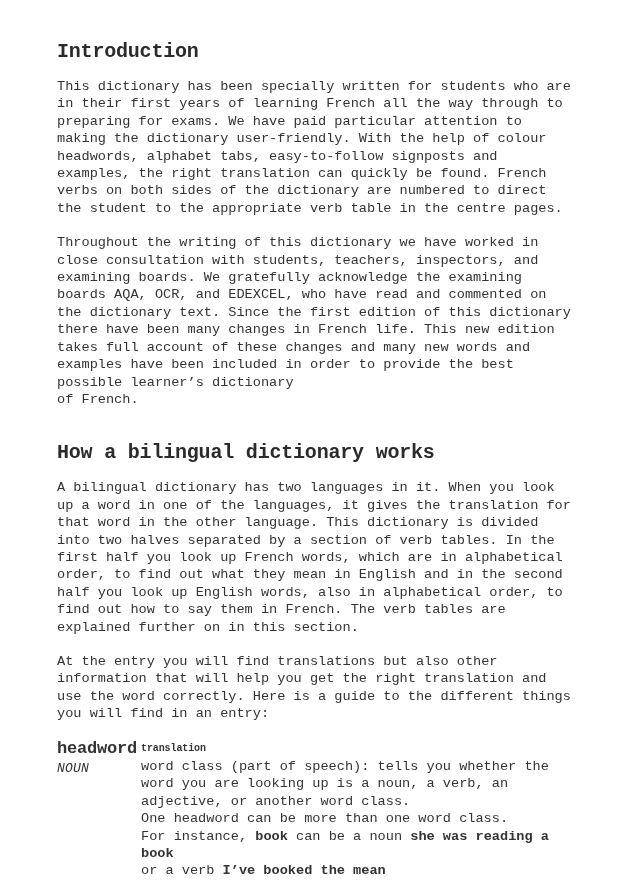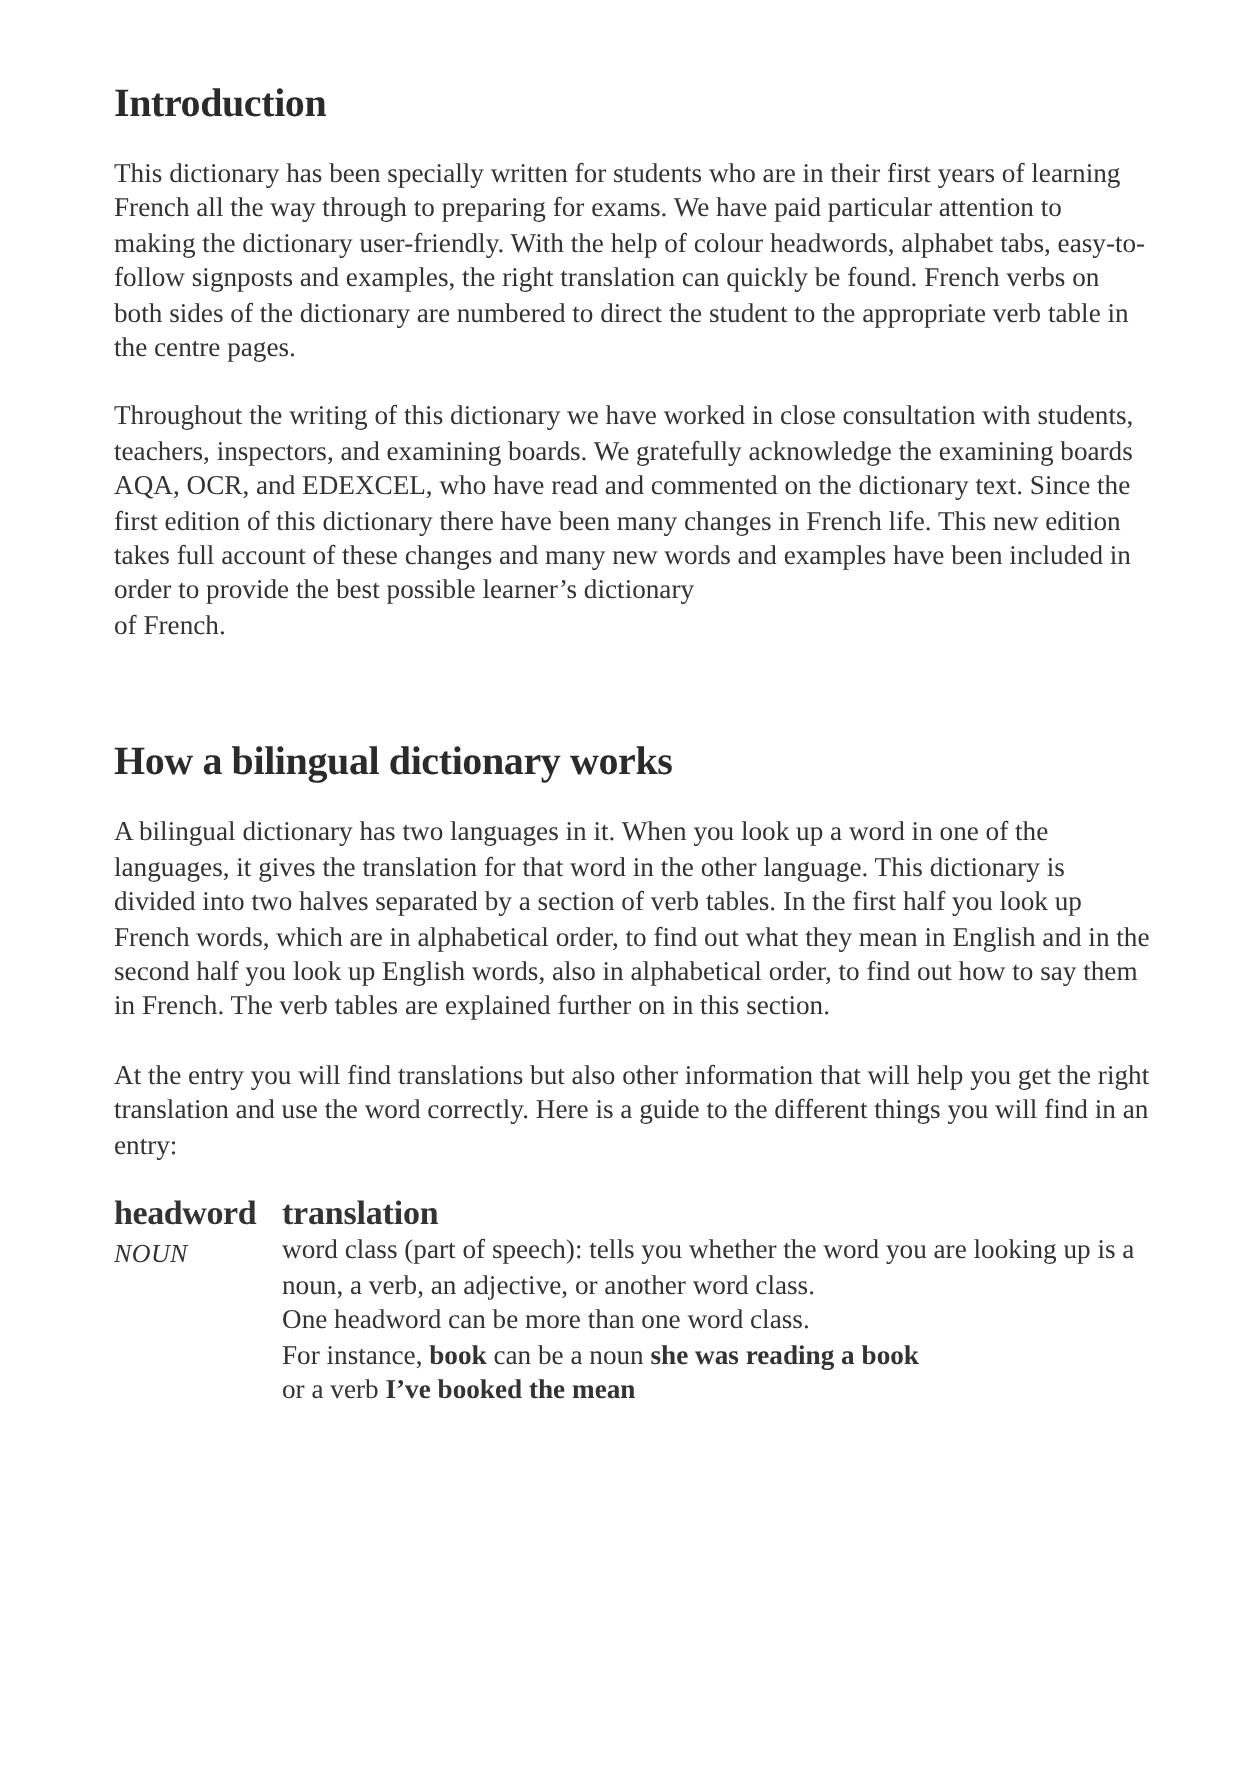--- a/index.html
+++ b/index.html
@@ -8,34 +8,34 @@
     --page-bg:#ffffff;
   }
   html,body{margin:0;padding:0;background:#ffffff;}
   .page{
     position:relative;
     width:629px;
     height:890px;
     background:var(--page-bg);
     box-sizing:border-box;
     padding:40px 54px 0 57px;
-    font-family:Liberation Serif, serif;
+    font-family:Liberation Mono, monospace;
     color:var(--text-color);
     overflow:hidden;
   }
   .section-heading{
     font-size:20px;
     font-weight:bold;
     color:var(--heading-color);
     letter-spacing:-0.2px;
     margin:0 0 14px 0;
     line-height:24px;
   }
   .section-heading.second{
-    margin-top:48px;
+    margin-top:33px;
   }
   .body-para{
     font-size:13.6px;
     line-height:17.4px;
     margin:0 0 17px 0;
     white-space:pre-line;
   }
   .entry-guide{
     display:grid;
     grid-template-columns:84px 1fr;
@@ -47,21 +47,21 @@
   .entry-term{
     padding-right:6px;
   }
   .term-headword{
     font-weight:bold;
     font-size:17px;
     letter-spacing:-0.2px;
   }
   .term-translation{
     font-weight:bold;
-    font-size:17px;
+    font-size:10px;
     letter-spacing:-0.1px;
   }
   .term-wordclass{
     font-style:italic;
     font-size:13px;
     letter-spacing:0.2px;
     padding-top:2px;
   }
   .entry-definition{
     white-space:pre-line;

